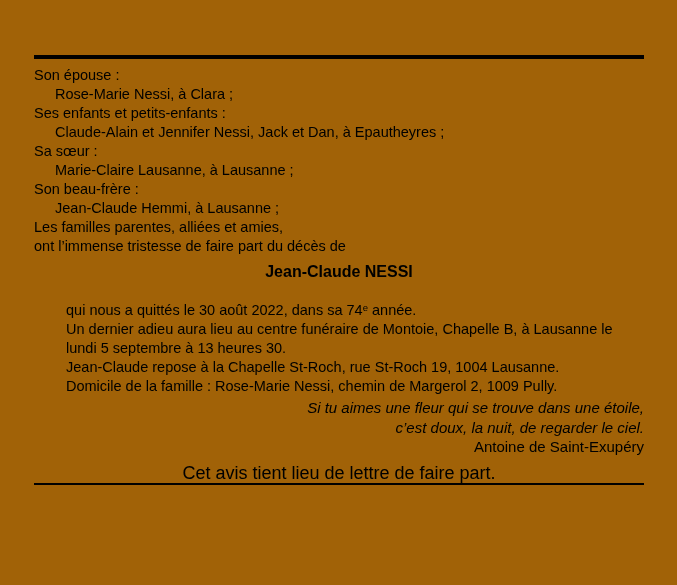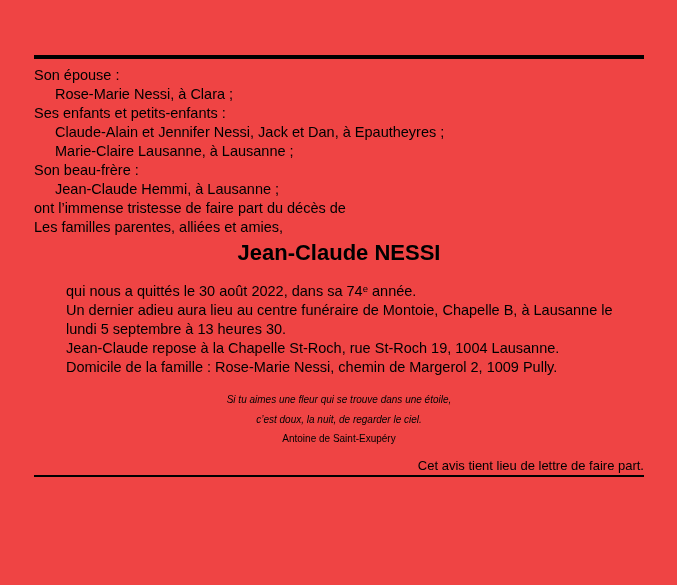--- a/index.html
+++ b/index.html
@@ -6,21 +6,21 @@
   body {
     width: 677px; height: 585px;
     background: #ffffff;
     font-family: "Liberation Sans", sans-serif;
     color: #000000;
     overflow: hidden;
   }
   .page {
     position: relative;
     width: 677px; height: 585px;
-    background: #ef4444;
+    background: #a16207;
   }
   .doc {
     position: absolute;
     left: 34px; top: 55px;
     width: 610px;
   }
   .top-rule {
     height: 4px;
     background: #000000;
   }
@@ -33,67 +33,68 @@
     margin-top: 7px;
     font-size: 14.5px;
     line-height: 19px;
   }
   .line { white-space: nowrap; }
   .indent { padding-left: 21px; }
   b { font-weight: normal; }
   .deceased-title {
     margin-top: 8px;
     text-align: center;
-    font-size: 22px;
+    font-size: 16px;
     font-weight: bold;
     line-height: 15px;
   }
   .details {
     margin-top: 22px;
     font-size: 14.5px;
     line-height: 19px;
     margin-left: 32px;
   }
   .details sup {
     font-size: 9.5px;
     line-height: 0;
     vertical-align: 4px;
   }
   .quote {
-    margin-top: 13px;
-    text-align: center;
-    font-size: 10px;
+    margin-top: 2px;
+    text-align: right;
+    font-size: 15px;
     line-height: 19.5px;
   }
   .quote .italic { font-style: italic; }
   .footer-line {
     margin-top: 7px;
-    text-align: right;
-    font-size: 13px;
+    text-align: center;
+    font-size: 18px;
     line-height: 19px;
   }
 </style>
 </head>
 <body>
 
 <div class="page">
   <div class="doc">
 
     <div class="top-rule"></div>
 
     <div class="family">
       <div class="line"><span>Son épouse :</span><b></b><span></span></div>
       <div class="line indent"><span>Rose-Marie </span><b>Nessi</b><span>, à Clara ;</span></div>
       <div class="line"><span>Ses enfants et petits-enfants :</span><b></b><span></span></div>
       <div class="line indent"><span>Claude-Alain et Jennifer </span><b>Nessi</b><span>, Jack et Dan, à Epautheyres ;</span></div>
+      <div class="line"><span>Sa sœur :</span><b></b><span></span></div>
       <div class="line indent"><span>Marie-Claire </span><b>Lausanne</b><span>, à Lausanne ;</span></div>
       <div class="line"><span>Son beau-frère :</span><b></b><span></span></div>
       <div class="line indent"><span>Jean-Claude </span><b>Hemmi</b><span>, à Lausanne ;</span></div>
+      <div class="line"><span>Les familles parentes, alliées et amies,</span><b></b><span></span></div>
       <div class="line"><span>ont l’immense tristesse de faire part du décès de</span><b></b><span></span></div>
-      <div class="line"><span>Les familles parentes, alliées et amies,</span><b></b><span></span></div>
     </div>
 
     <div class="deceased-title">Jean-Claude NESSI</div>
 
     <div class="details">
       <div class="line"><span>qui nous a quittés le 30 août 2022, dans sa 74</span><sup>e</sup><b></b><span> année.</span></div>
       <div class="line"><span>Un dernier adieu aura lieu au centre funéraire de Montoie, Chapelle B, à Lausanne le</span><sup></sup><b></b><span></span></div>
       <div class="line"><span>lundi 5 septembre à 13 heures 30.</span><sup></sup><b></b><span></span></div>
       <div class="line"><span>Jean-Claude repose à la Chapelle St-Roch, rue St-Roch 19, 1004 Lausanne.</span><sup></sup><b></b><span></span></div>
       <div class="line"><span>Domicile de la famille : Rose-Marie Nessi, chemin de Margerol 2, 1009 </span><sup></sup><b>Pully.</b><span></span></div>

